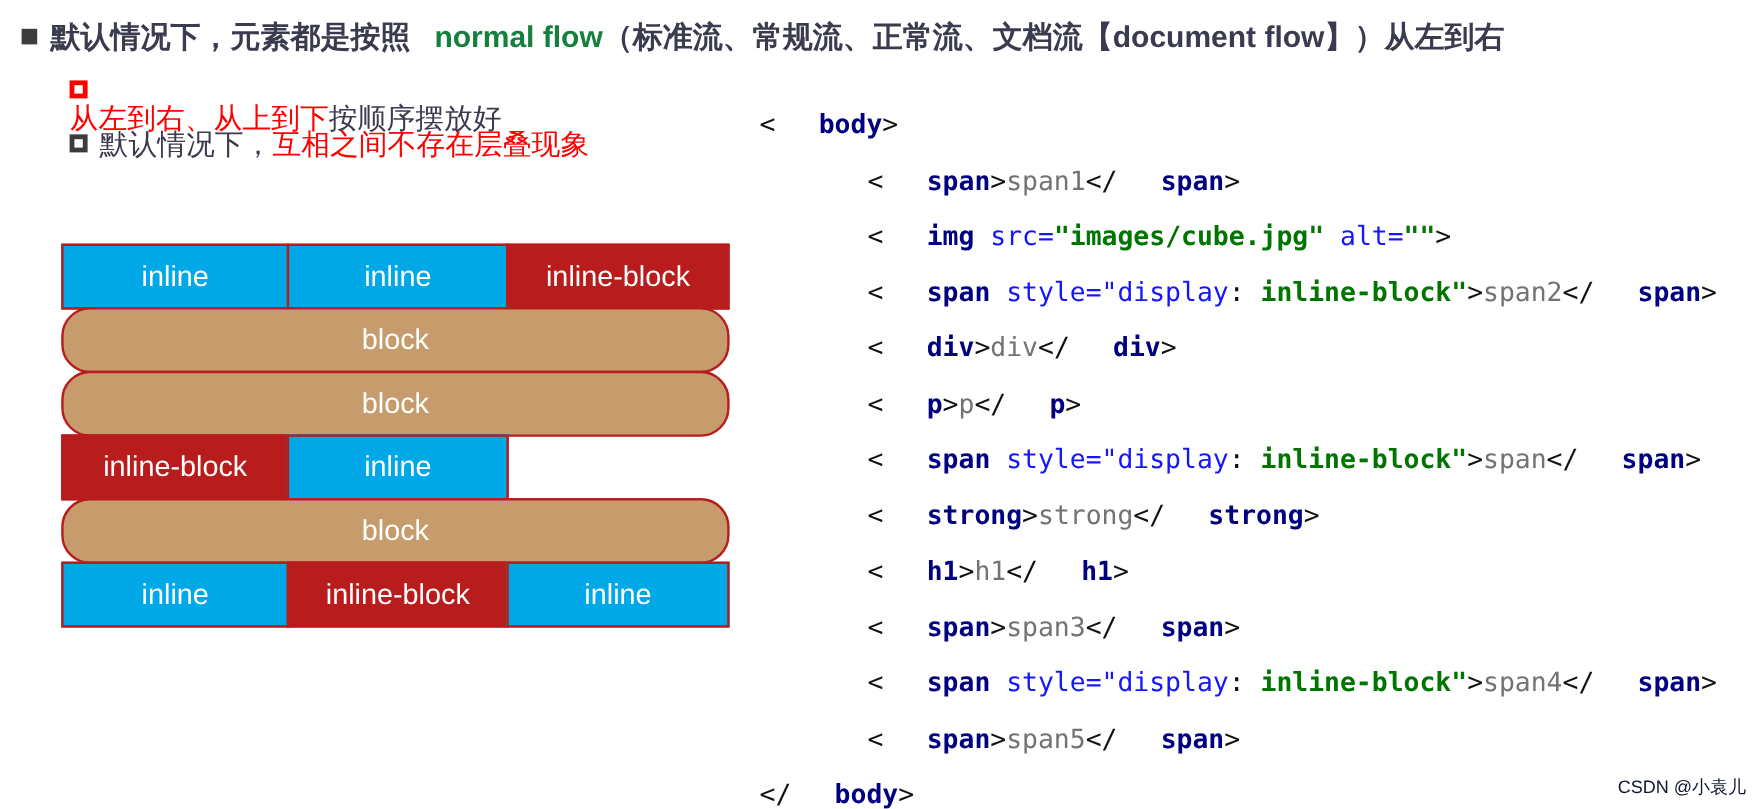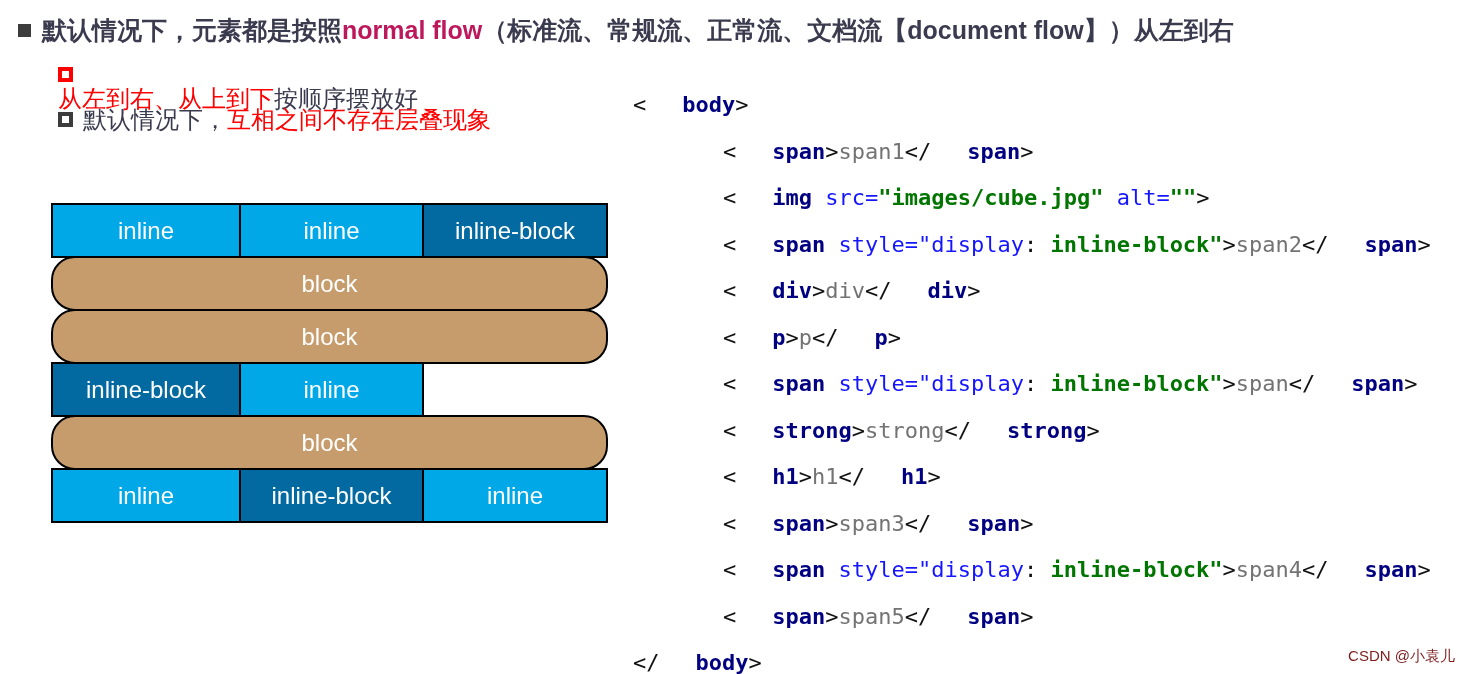--- a/index.html
+++ b/index.html
@@ -34,21 +34,21 @@
     flex: 0 0 auto;
     position: relative;
     top: -2px;
   }
   .title-text {
     font-size: 25px;
     font-weight: bold;
     color: #3b3b4f;
     letter-spacing: 0px;
   }
-  .title-text .hl { color: #be185d; }
+  .title-text .hl { color: #15803d; margin-left: 20px; }
 
   
   .sub-row {
     position: absolute;
     left: 58px;
     display: flex;
     align-items: baseline;
     white-space: nowrap;
   }
   .sub-row.r1 { top: 68px; flex-direction: column; }
@@ -86,34 +86,34 @@
     width: 557px;
     display: flex;
     flex-direction: column;
   }
   .drow {
     display: flex;
     flex-direction: row;
   }
   .cell {
     box-sizing: border-box;
-    border: 2px solid #000000;
+    border: 2px solid #b91c1c;
     height: 55px;
     display: flex;
     align-items: center;
     justify-content: center;
     color: #ffffff;
     font-size: 24px;
     line-height: 1;
     margin-top: -2px;
     margin-left: -2px;
     white-space: nowrap;
   }
   .cell.inline      { background: #00a8e8; }
-  .cell.inlineblock { background: #0369a1; }
+  .cell.inlineblock { background: #b91c1c; }
   .cell.block       { background: #c69c6d; border-radius: 24px; }
   .cell.spacer      { background: transparent; border-color: transparent; }
 
   
   .code {
     position: absolute;
     left: 633px;
     top: 82px;
     font-family: "DejaVu Sans Mono", "Liberation Mono", monospace;
     font-size: 22px;
@@ -128,21 +128,21 @@
   .attr  { color: #1515ff; font-weight: normal; }
   .val   { color: #007500; font-weight: bold; }
   .txt   { color: #737373; }
 
   
   .watermark {
     position: absolute;
     right: 12px;
     bottom: 8px;
     font-size: 15px;
-    color: #7f1d1d;
+    color: #0f172a;
     font-family: "Liberation Sans", sans-serif;
     white-space: nowrap;
   }
 </style>
 </head>
 <body>
 
 <div class="title-row">
   <span class="sq-filled"></span>
   <span class="title-text" id="title-text"><span>默认情况下，元素都是按照</span><span class="hl">normal flow</span><span>（标准流、常规流、正常流、文档流【document flow】）从左到右</span></span>

